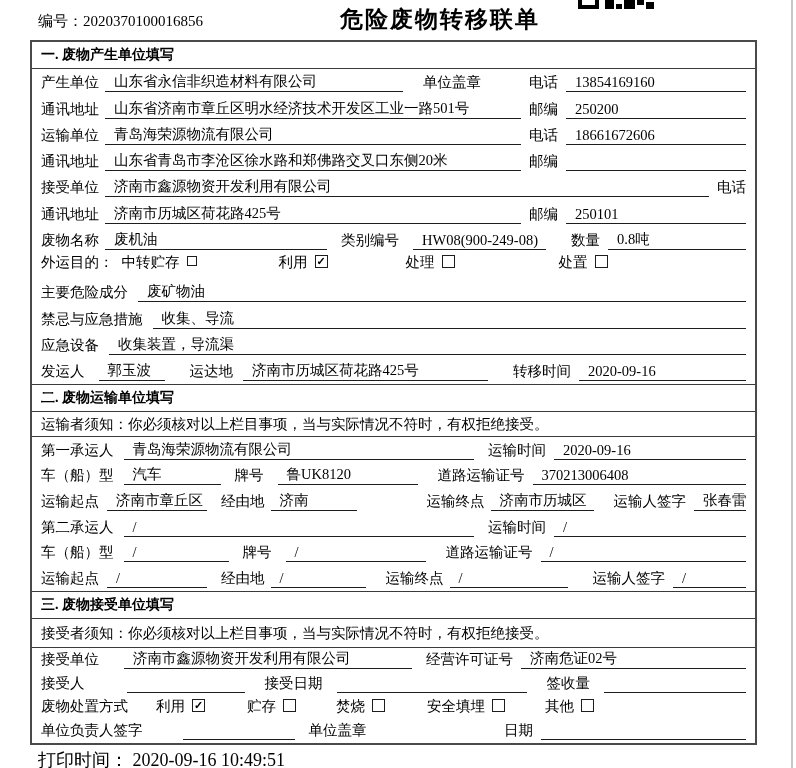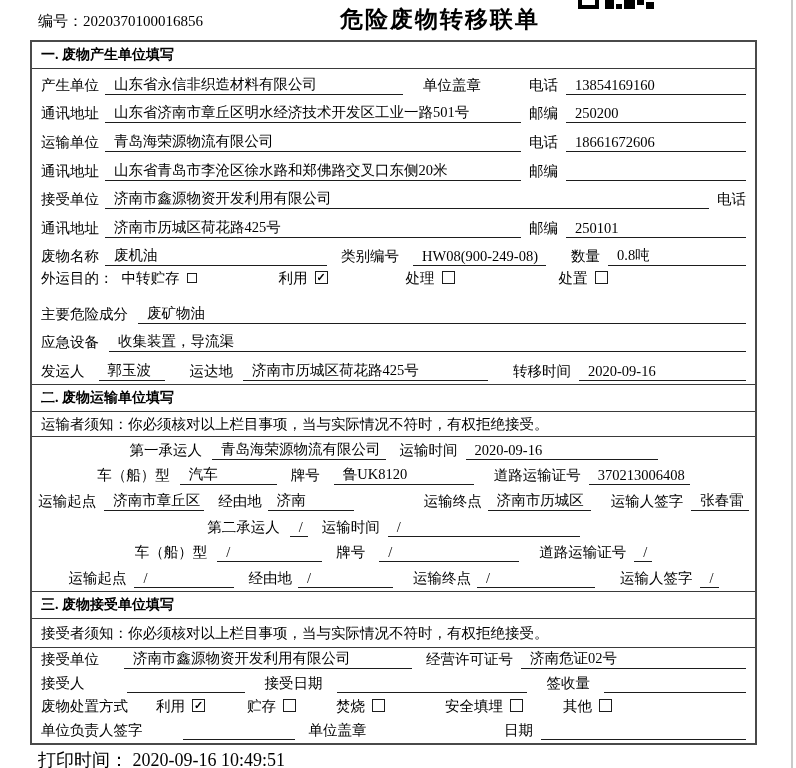--- a/index.html
+++ b/index.html
@@ -26,21 +26,21 @@
     font-size:14px; font-weight:bold; border-bottom:1.5px solid #3a3a3a;
   }
   .h1 { height:27px; } .h2 { height:27px; } .h3 { height:27px; }
   .notice {
     flex:none; display:flex; align-items:center; padding:0 9px;
     font-size:14.5px; border-bottom:1.5px solid #3a3a3a; white-space:nowrap;
   }
   .n2 { height:25px; } .n3 { height:29px; }
   .sec-body { flex:none; display:flex; flex-direction:column; }
   .b1 { height:316px; border-bottom:1.5px solid #3a3a3a; }
-  .b2 { height:155px; border-bottom:1.5px solid #3a3a3a;align-items:center; }
+  .b2 { height:155px; border-bottom:1.5px solid #3a3a3a; }
   .b3 { flex:1; }
   .r { flex:1; display:flex; align-items:flex-end; padding:0 9px 3px 9px; font-size:14.5px; }
   .lb { flex:none; white-space:nowrap; }
   .u {
     display:inline-block; border-bottom:1px solid #1d1d1d;
     padding:0 5px 0 9px; white-space:nowrap; overflow:hidden;
     min-height:18px; flex:none;
   }
   .grow { flex:1 1 auto; }
   .sp { flex:1 1 auto; }
@@ -152,20 +152,24 @@
           <span>处置</span>
           <span class="cb"></span>
         </span>
       </div>
 
       <div class="r">
         <span class="lb">主要危险成分</span>
         <span class="u grow ml10">废矿物油</span>
       </div>
 
+      <div class="r">
+        <span class="lb">禁忌与应急措施</span>
+        <span class="u grow ml10">收集、导流</span>
+      </div>
 
       <div class="r">
         <span class="lb">应急设备</span>
         <span class="u grow ml10">收集装置，导流渠</span>
       </div>
 
       <div class="r">
         <span class="lb">发运人</span>
         <span class="u ml14" style="width:66px">郭玉波</span>
         <span class="lb ml25">运达地</span>
@@ -267,21 +271,21 @@
           <span class="cb">✓</span>
         </span>
         <span class="opt" style="margin-left:42px">
           <span>贮存</span>
           <span class="cb"></span>
         </span>
         <span class="opt" style="margin-left:40px">
           <span>焚烧</span>
           <span class="cb"></span>
         </span>
-        <span class="opt" style="margin-left:60px">
+        <span class="opt" style="margin-left:42px">
           <span>安全填埋</span>
           <span class="cb"></span>
         </span>
         <span class="opt" style="margin-left:40px">
           <span>其他</span>
           <span class="cb"></span>
         </span>
       </div>
 
       <div class="r">

